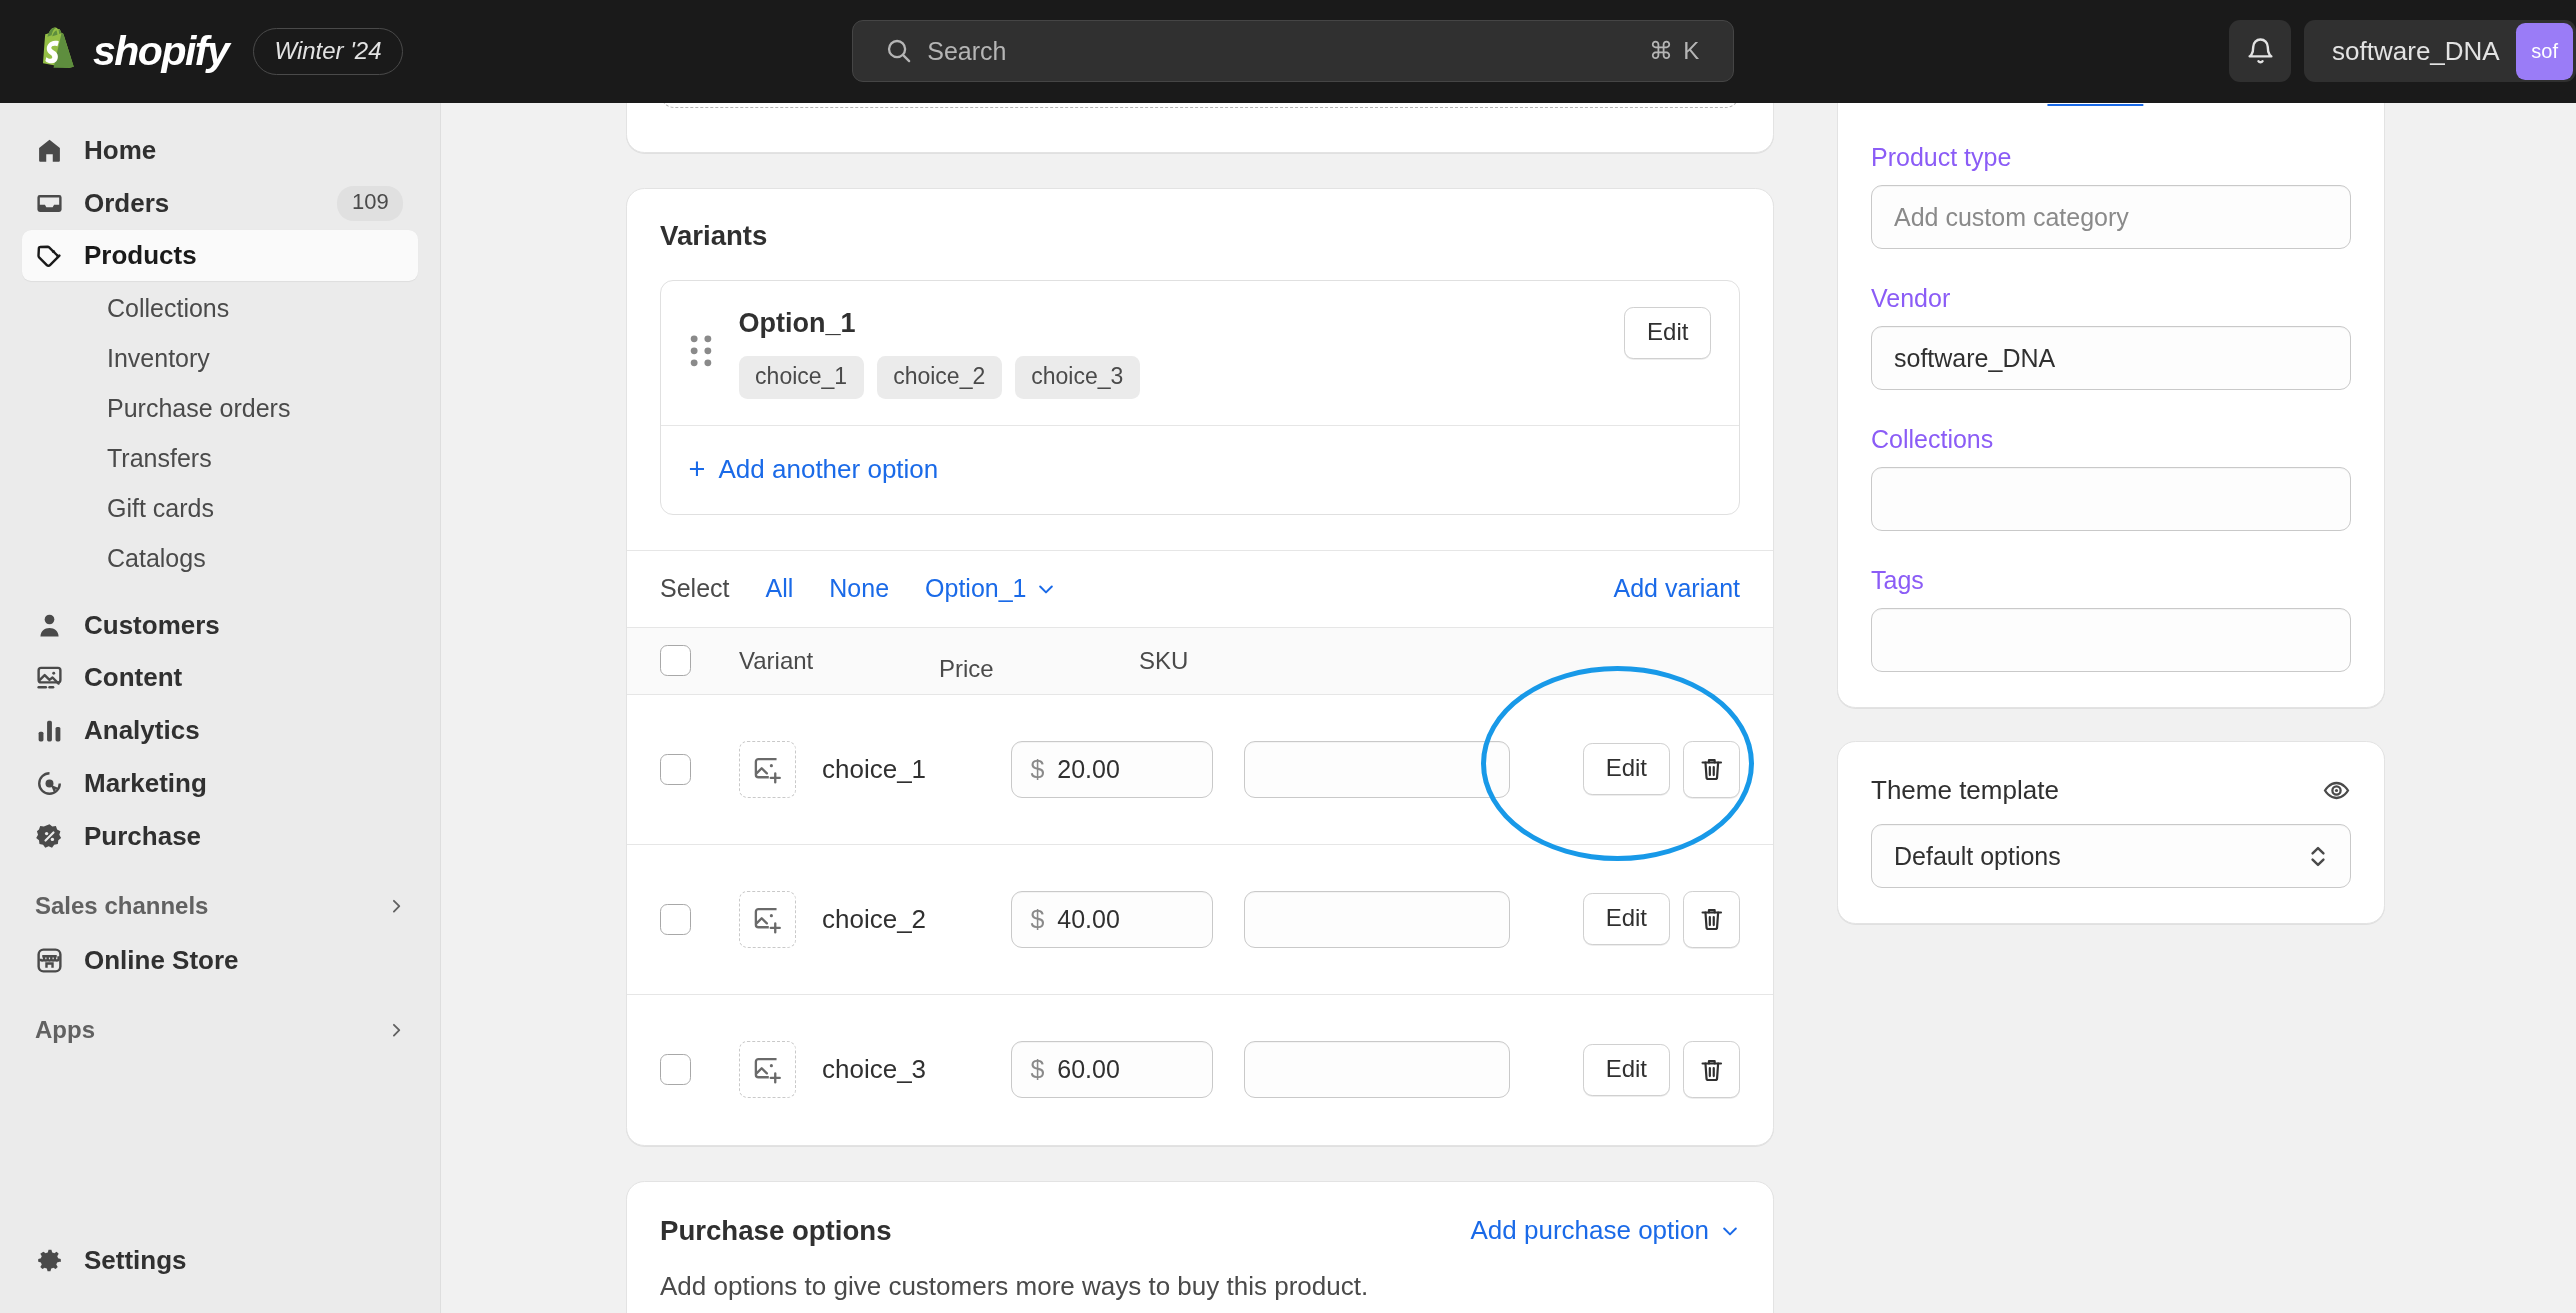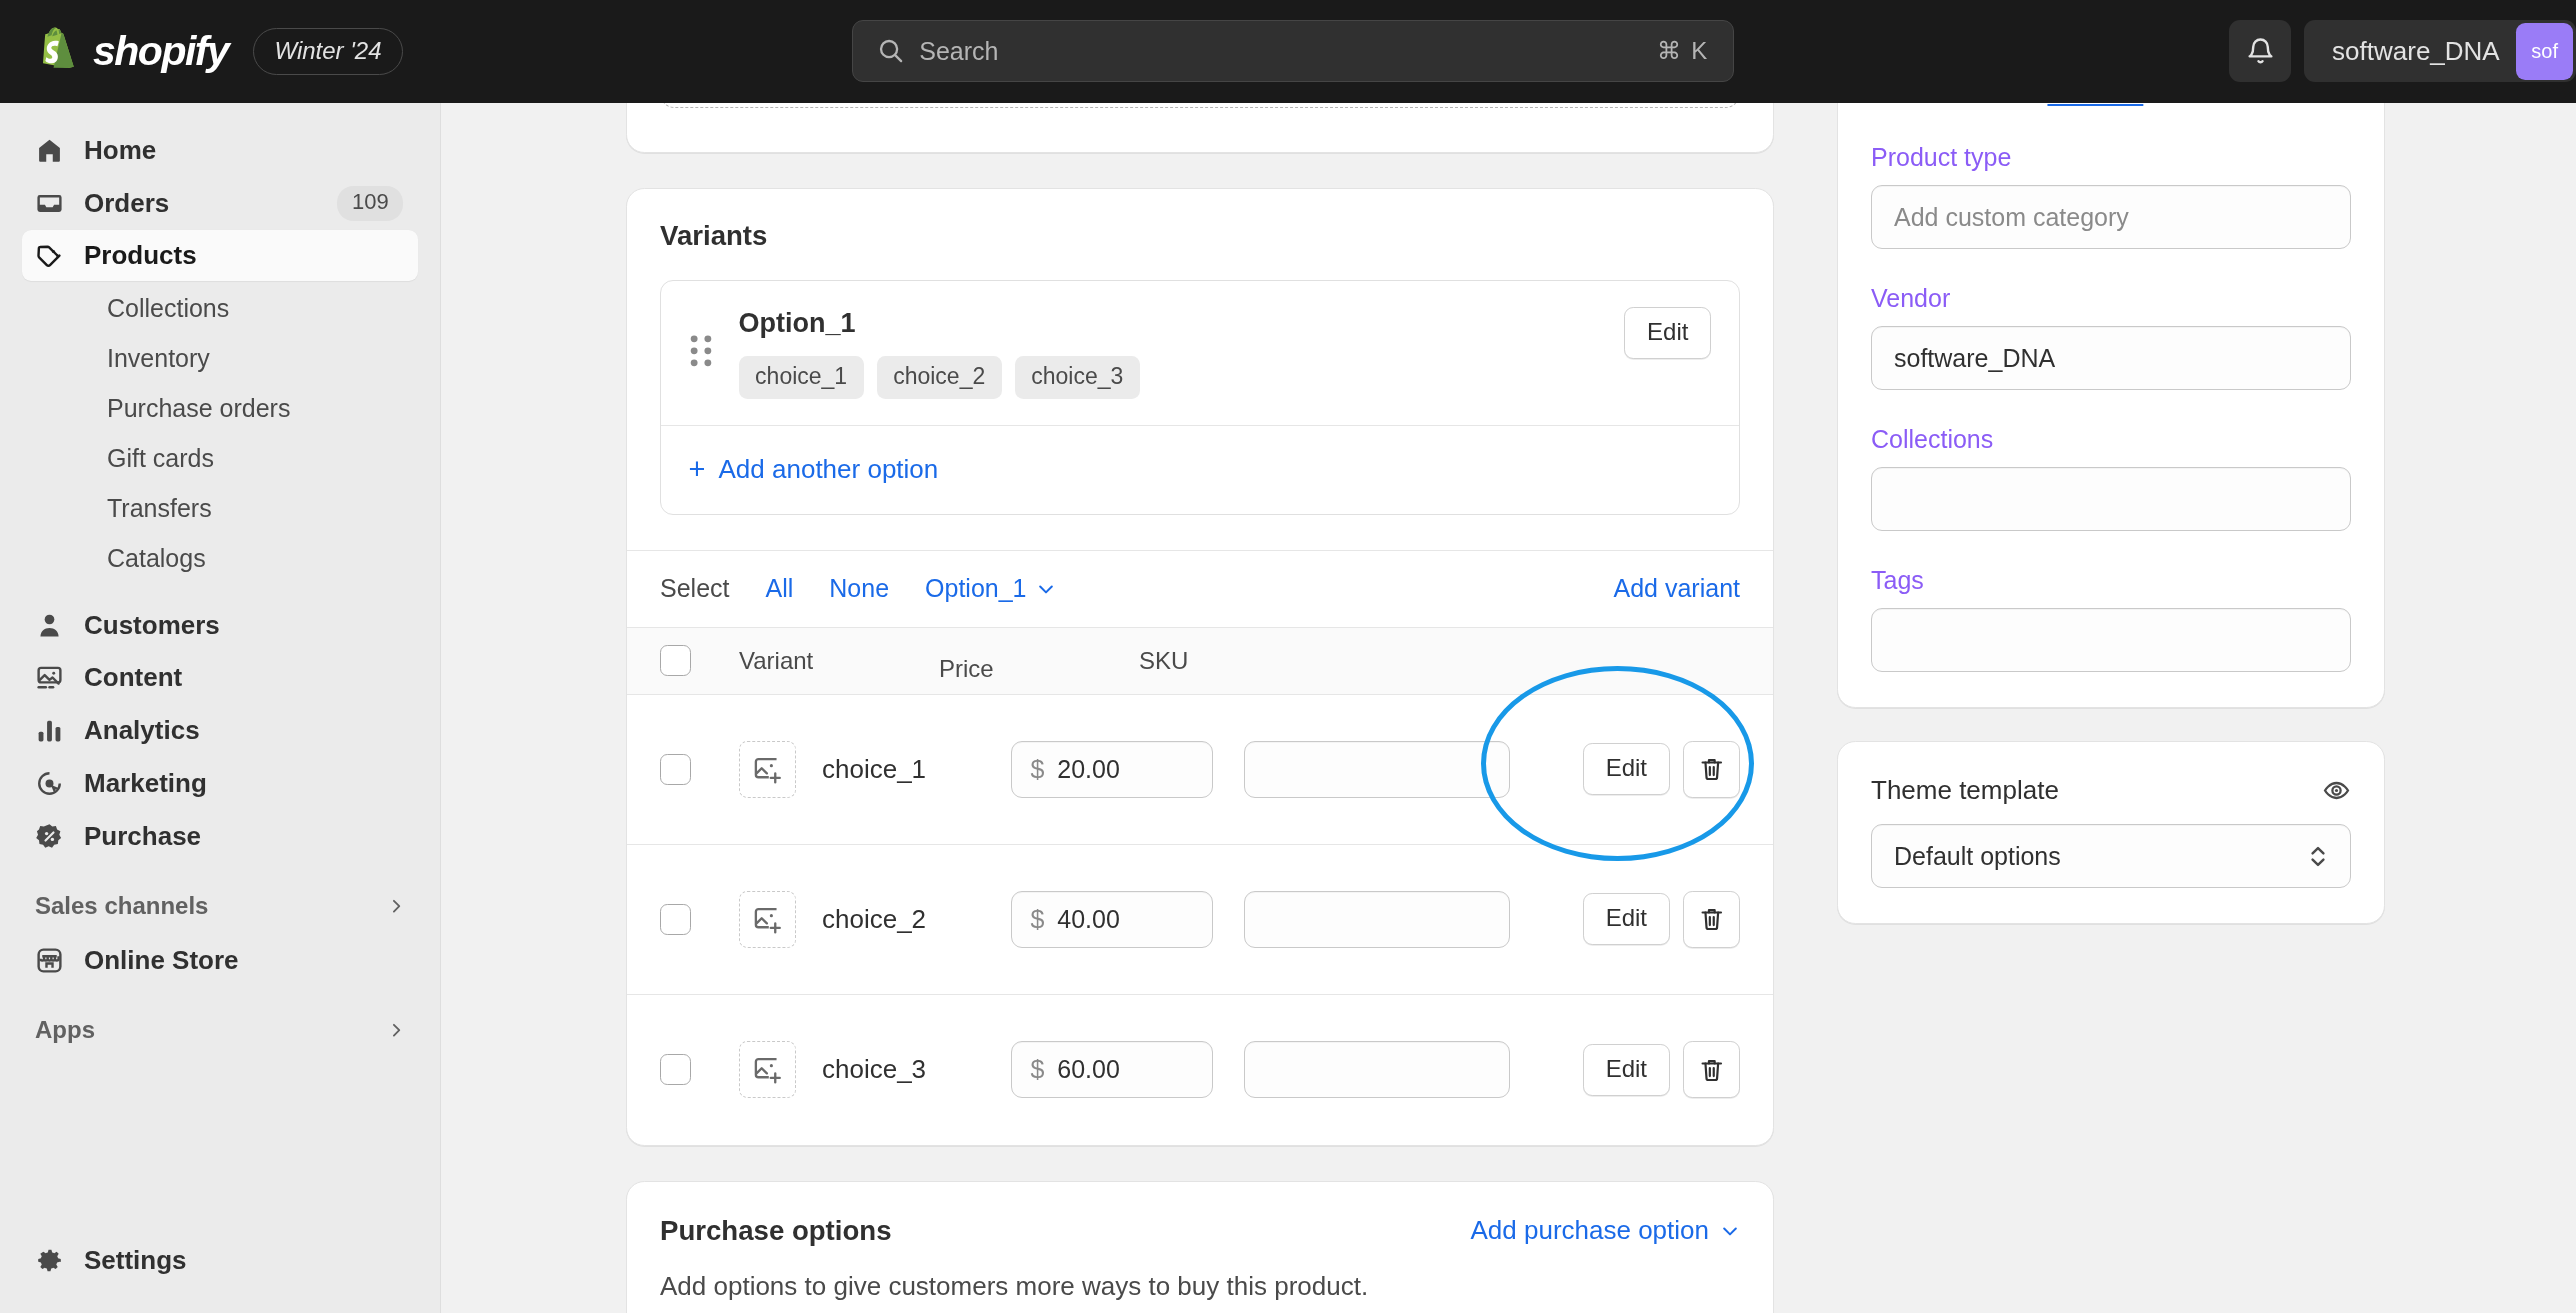--- a/index.html
+++ b/index.html
@@ -31,21 +31,21 @@
     padding: 7.3px 20px 9.2px; margin-left: 9.2px; white-space: nowrap;
   }
   .search-wrap {
     position: absolute; left: 852px; top: 20px;
     width: 882px; height: 62px;
   }
   .search-box {
     width: 100%; height: 100%;
     background: #303030; border: 0.9px solid #454545;
     border-radius: 11px;
-    display: flex; align-items: center; padding: 0 24px;
+    display: flex; align-items: center; padding: 0 32px;
   }
   .search-icon { width: 27.6px; height: 27.6px; flex: none; margin-right: 14.7px; }
   .search-placeholder { color: #b5b5b5; font-size: 25px; flex: 1; }
   .search-kbd { color: #b5b5b5; font-size: 24px; letter-spacing: 1.8px; }
 
   .topbar-right {
     position: absolute; right: 0; top: 20px;
     display: flex; align-items: center; gap: 13px; padding-right: 0;
   }
   .notif-btn {
@@ -331,24 +331,24 @@
   <div class="sub-item">
     <span class="sub-label">Collections</span>
   </div>
   <div class="sub-item">
     <span class="sub-label">Inventory</span>
   </div>
   <div class="sub-item">
     <span class="sub-label">Purchase orders</span>
   </div>
   <div class="sub-item">
+    <span class="sub-label">Transfers</span>
+  </div>
+  <div class="sub-item">
     <span class="sub-label">Gift cards</span>
-  </div>
-  <div class="sub-item">
-    <span class="sub-label">Transfers</span>
   </div>
   <div class="sub-item">
     <span class="sub-label">Catalogs</span>
   </div>
 
   <div style="height:14.7px"></div>
 
   <div class="nav-item bold">
     <svg class="nav-icon" viewBox="0 0 24 24" fill="#4a4a4a">
       <circle cx="12" cy="7" r="4"></circle>

